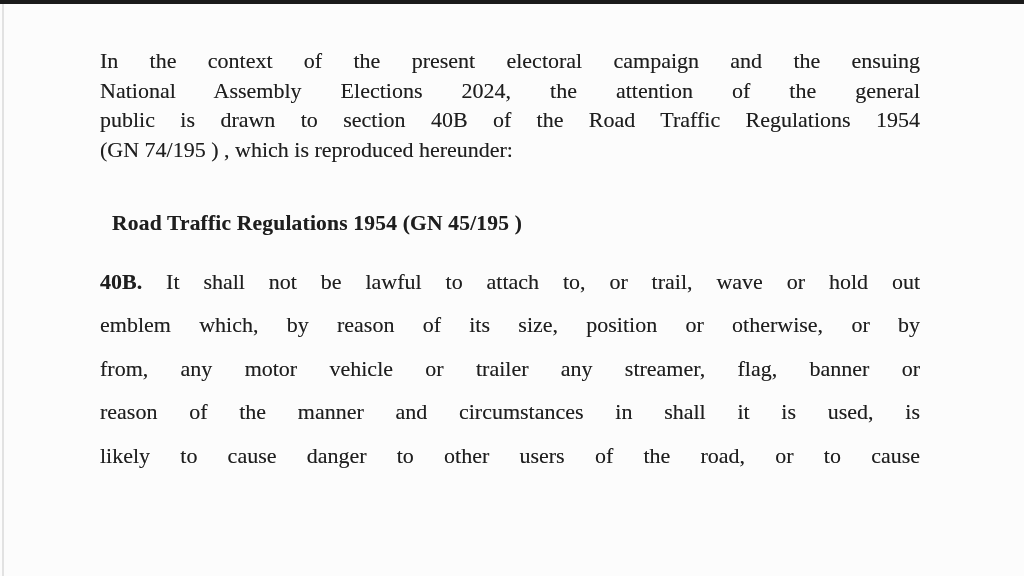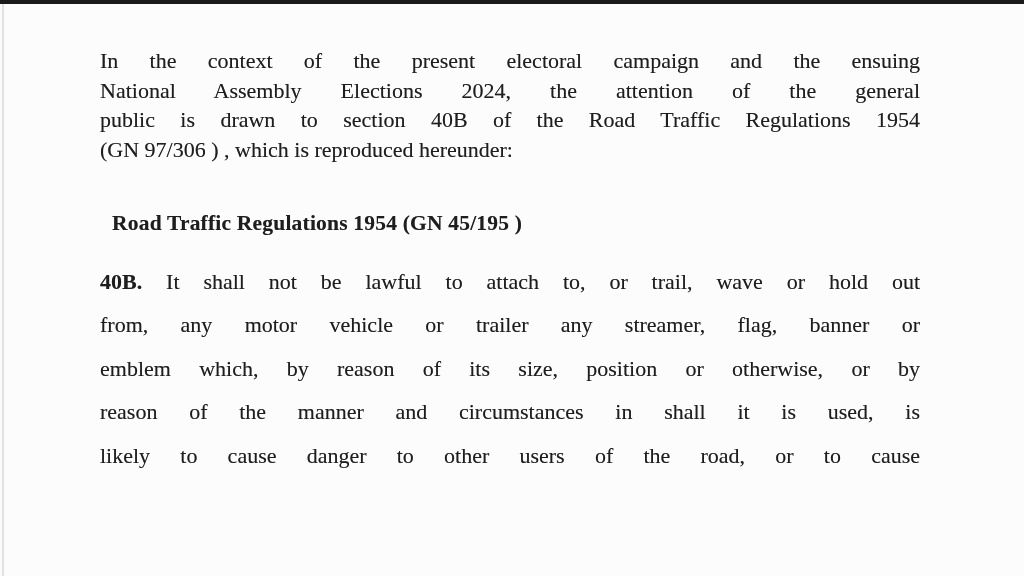--- a/index.html
+++ b/index.html
@@ -79,31 +79,31 @@
 <div class="left-edge"></div>
 
 <div class="page">
 
 
 
   <div class="intro">
       <div class="line">In the context of the present electoral campaign and the ensuing</div>
       <div class="line">National Assembly Elections 2024, the attention of the general</div>
       <div class="line">public is drawn to section 40B of the Road Traffic Regulations 1954</div>
-      <div class="line">(GN 97/306 ) , which is reproduced hereunder:</div>
+      <div class="line">(GN 74/195 ) , which is reproduced hereunder:</div>
     </div>
 
   <h3 class="section-heading">Road Traffic Regulations 1954 (GN 45/195 )</h3>
 
   <div class="clause">
     <div class="line">
       <span class="clause-number">40B.</span>
       <span>It shall not be lawful to attach to, or trail, wave or hold out</span>
     </div>
     <div>
+        <div class="line">emblem which, by reason of its size, position or otherwise, or by</div>
         <div class="line">from, any motor vehicle or trailer any streamer, flag, banner or</div>
-        <div class="line">emblem which, by reason of its size, position or otherwise, or by</div>
         <div class="line">reason of the manner and circumstances in shall it is used, is</div>
         <div class="line">likely to cause danger to other users of the road, or to cause</div>
       </div>
   </div>
 
 </div>
 
 </body></html>

